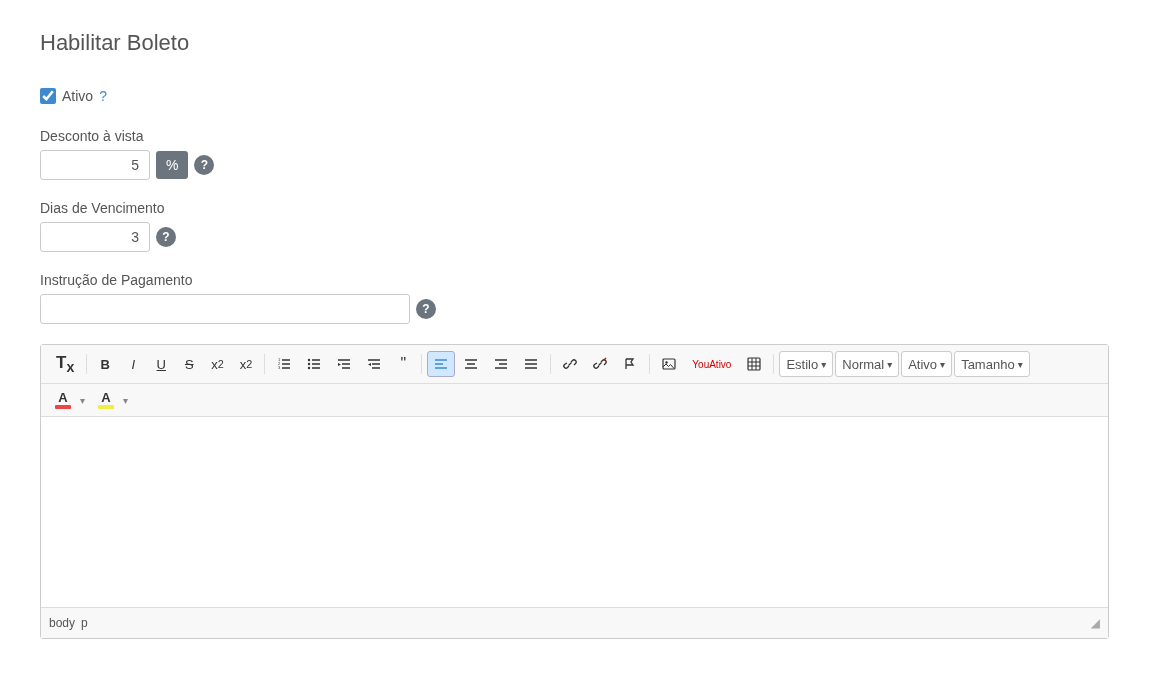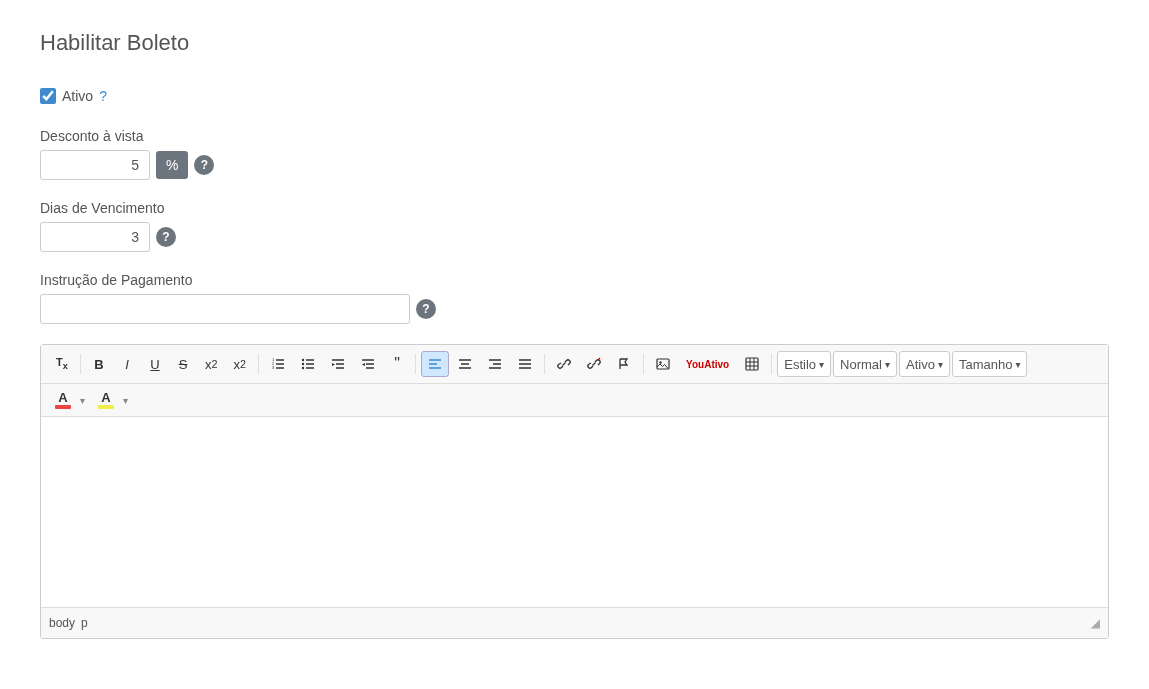--- a/index.html
+++ b/index.html
@@ -243,21 +243,21 @@
       <input type="text" class="instrucao-input" value="" style="">
       <span class="help-icon">?</span>
     </div>
   </div>
 
   <div class="editor-container">
 
     <div class="toolbar">
 
       <button class="tb-btn" title="Clear Formatting">
-        <span style="font-size:11px; font-weight:bold;">T<sub>x</sub></span>
+        <span style="font-size:17px; font-weight:bold;">T<sub>x</sub></span>
       </button>
       <div class="tb-separator"></div>
 
       <button class="tb-btn tb-btn-bold" title="Bold">B</button>
 
       <button class="tb-btn tb-btn-italic" title="Italic">I</button>
 
       <button class="tb-btn tb-btn-underline" title="Underline">U</button>
 
       <button class="tb-btn tb-btn-strike" title="Strikethrough">S</button>
@@ -372,21 +372,21 @@
       <div class="tb-separator"></div>
 
       <button class="tb-btn" title="Insert Image">
         <svg width="14" height="14" viewBox="0 0 14 14">
             <rect x="1" y="2" width="12" height="10" rx="1" stroke="#333" stroke-width="1.2" fill="none"></rect>
             <circle cx="4.5" cy="5.5" r="1.2" fill="#333"></circle>
             <path d="M1 10l3-3 2.5 2.5 2-2 3.5 4" stroke="#333" stroke-width="1" fill="none"></path>
           </svg>
       </button>
 
-      <button class="tb-btn" title="Insert Video" style="font-size:10px; color:#c00; font-weight:bold;">You<span style="color:#c00">Ativo</span></button>
+      <button class="tb-btn" title="Insert Video" style="font-size:10px; color:#c00; font-weight:normal;">You<span style="color:#c00">Ativo</span></button>
 
       <button class="tb-btn" title="Insert Table">
         <svg width="14" height="14" viewBox="0 0 14 14">
             <rect x="1" y="1" width="12" height="12" rx="1" stroke="#333" stroke-width="1.2" fill="none"></rect>
             <line x1="5" y1="1" x2="5" y2="13" stroke="#333" stroke-width="1"></line>
             <line x1="9" y1="1" x2="9" y2="13" stroke="#333" stroke-width="1"></line>
             <line x1="1" y1="5" x2="13" y2="5" stroke="#333" stroke-width="1"></line>
             <line x1="1" y1="9" x2="13" y2="9" stroke="#333" stroke-width="1"></line>
           </svg>
       </button>

